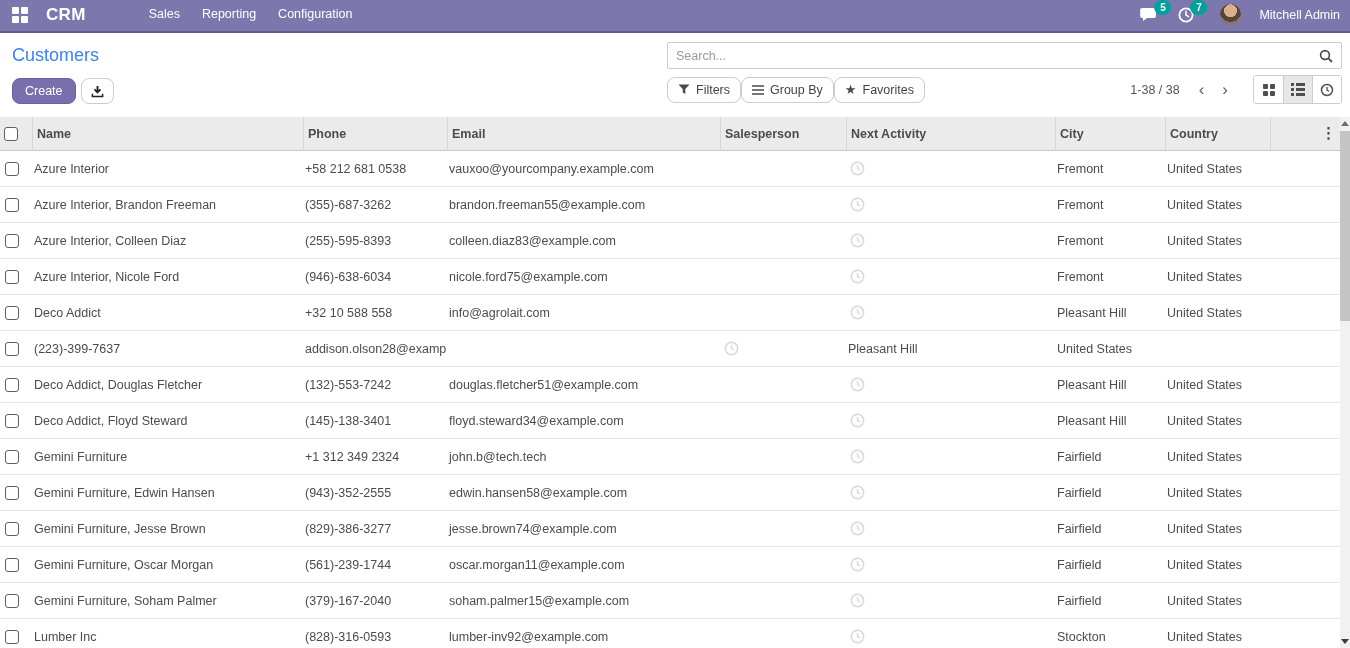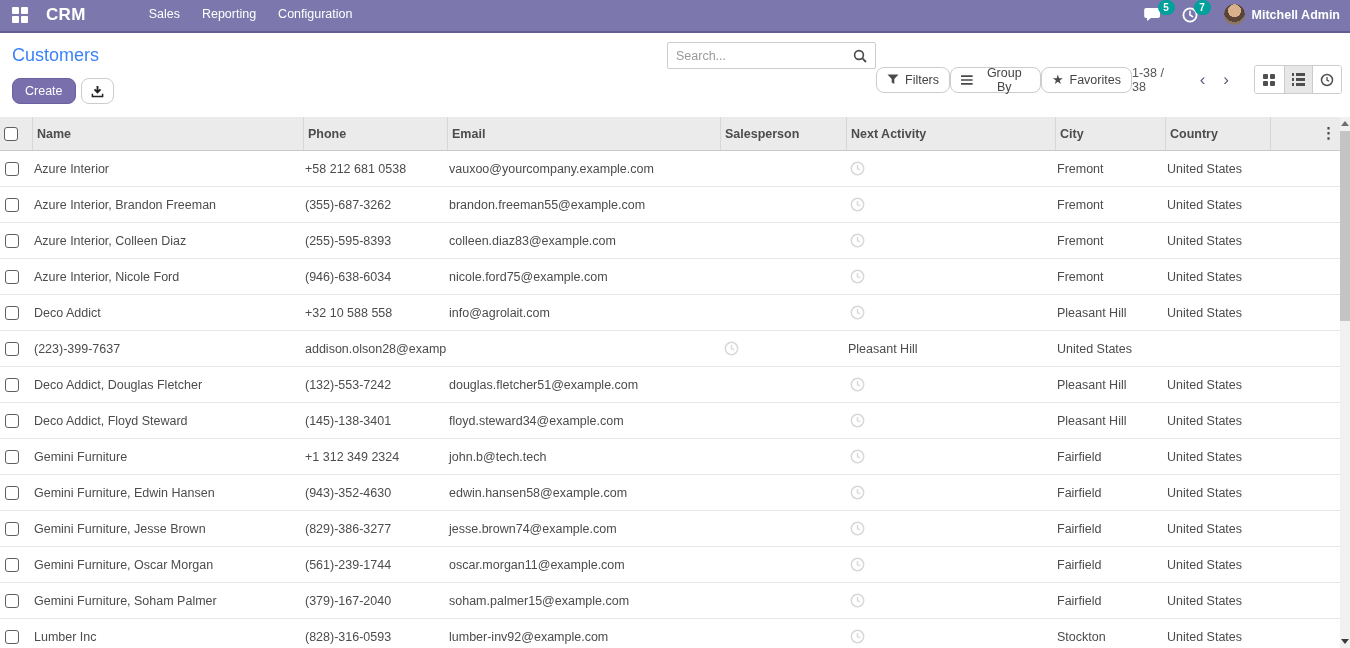--- a/index.html
+++ b/index.html
@@ -13,36 +13,36 @@
                grid-template-rows:7px 7px; gap:2px; cursor:pointer; margin:0 4px; }
   .apps-icon span { background:#fff; border-radius:1px; }
   .brand { font-size:17px; font-weight:bold; margin-left:14px; letter-spacing:.3px; cursor:pointer; }
   .nav-menus { display:flex; margin-left:52px; }
   .nav-menus .menu-item { font-size:12.5px; padding:0 11px; line-height:31px; cursor:pointer; }
   .nav-right { margin-left:auto; display:flex; align-items:center; gap:20px; }
   .icon-wrap { position:relative; cursor:pointer; display:flex; align-items:center; }
   .nav-badge { position:absolute; top:-7px; right:-13px; background:#00a09d; color:#fff;
                font-size:10px; line-height:15px; min-width:17px; text-align:center;
                border-radius:9px; padding:0 4px; font-weight:bold; }
-  .user-block { display:flex; align-items:center; gap:7px; cursor:pointer; margin-left:6px;font-weight:bold; }
+  .user-block { display:flex; align-items:center; gap:18px; cursor:pointer; margin-left:6px; }
   .avatar { width:21px; height:21px; border-radius:50%;
             background:radial-gradient(circle at 50% 32%, #d8b08c 0 36%, #5a4436 37% 62%, #8a7662 63%); }
   .user-name { font-size:12.5px; }
 
   
   .control-panel { height:84px; display:flex; padding:9px 8px 0 12px; }
   .cp-left { flex:1; }
   .page-title { font-size:18px; color:#3b82f6; margin:3px 0 12px 0; }
   .left-buttons { display:flex; gap:5px; }
   .btn { font-size:12.5px; border:1px solid #ccc; background:#fff; color:#444;
          border-radius:8px; height:26px; padding:0 10px; cursor:pointer;
          display:inline-flex; align-items:center; gap:6px; }
   .btn-primary { background:#7a6fad; border-color:#6c61a0; color:#fff; padding:0 12px; }
   .btn-export { padding:0 9px; }
-  .cp-right { width:675px; display:flex; flex-direction:row; }
+  .cp-right { width:675px; display:flex; flex-direction:column; }
   .search-box { height:27px; border:1px solid #ccc; border-radius:2px; display:flex;
                 align-items:center; margin-bottom:6px; background:#fff; }
   .search-box input { flex:1; border:0; outline:0; font-size:12.5px; padding:0 8px;
                       font-family:inherit; color:#333; }
   .search-box input::placeholder { color:#9a9a9a; }
   .search-btn { border:0; background:none; padding:0 8px; cursor:pointer; display:flex; }
   .cp-row2 { display:flex; align-items:center; }
   .filter-group { display:flex; }
   .pager { margin-left:auto; display:flex; align-items:center; }
   .pager-value { font-size:12.5px; color:#555; cursor:pointer; }
@@ -393,21 +393,21 @@
     <div class="cell">Fairfield</div>
     <div class="cell">United States</div>
     <div class="cell"></div>
   </div>
 
   <div class="grid-row trow">
     <div class="cell c-check">
       <input type="checkbox" style="">
     </div>
     <div class="cell">Gemini Furniture, Edwin Hansen</div>
-    <div class="cell">(943)-352-4630</div>
+    <div class="cell">(943)-352-2555</div>
     <div class="cell">edwin.hansen58@example.com</div>
     <div class="cell"></div>
     <div class="cell c-activity">
       <svg width="15" height="15" viewBox="0 0 16 16">
         <circle cx="8" cy="8" r="6.6" fill="none" stroke="#d8d8d8" stroke-width="1.6"></circle>
         <path d="M8 4.8V8l2.2 1.3" fill="none" stroke="#d8d8d8" stroke-width="1.5" stroke-linecap="round"></path>
       </svg>
     </div>
     <div class="cell">Fairfield</div>
     <div class="cell">United States</div>

